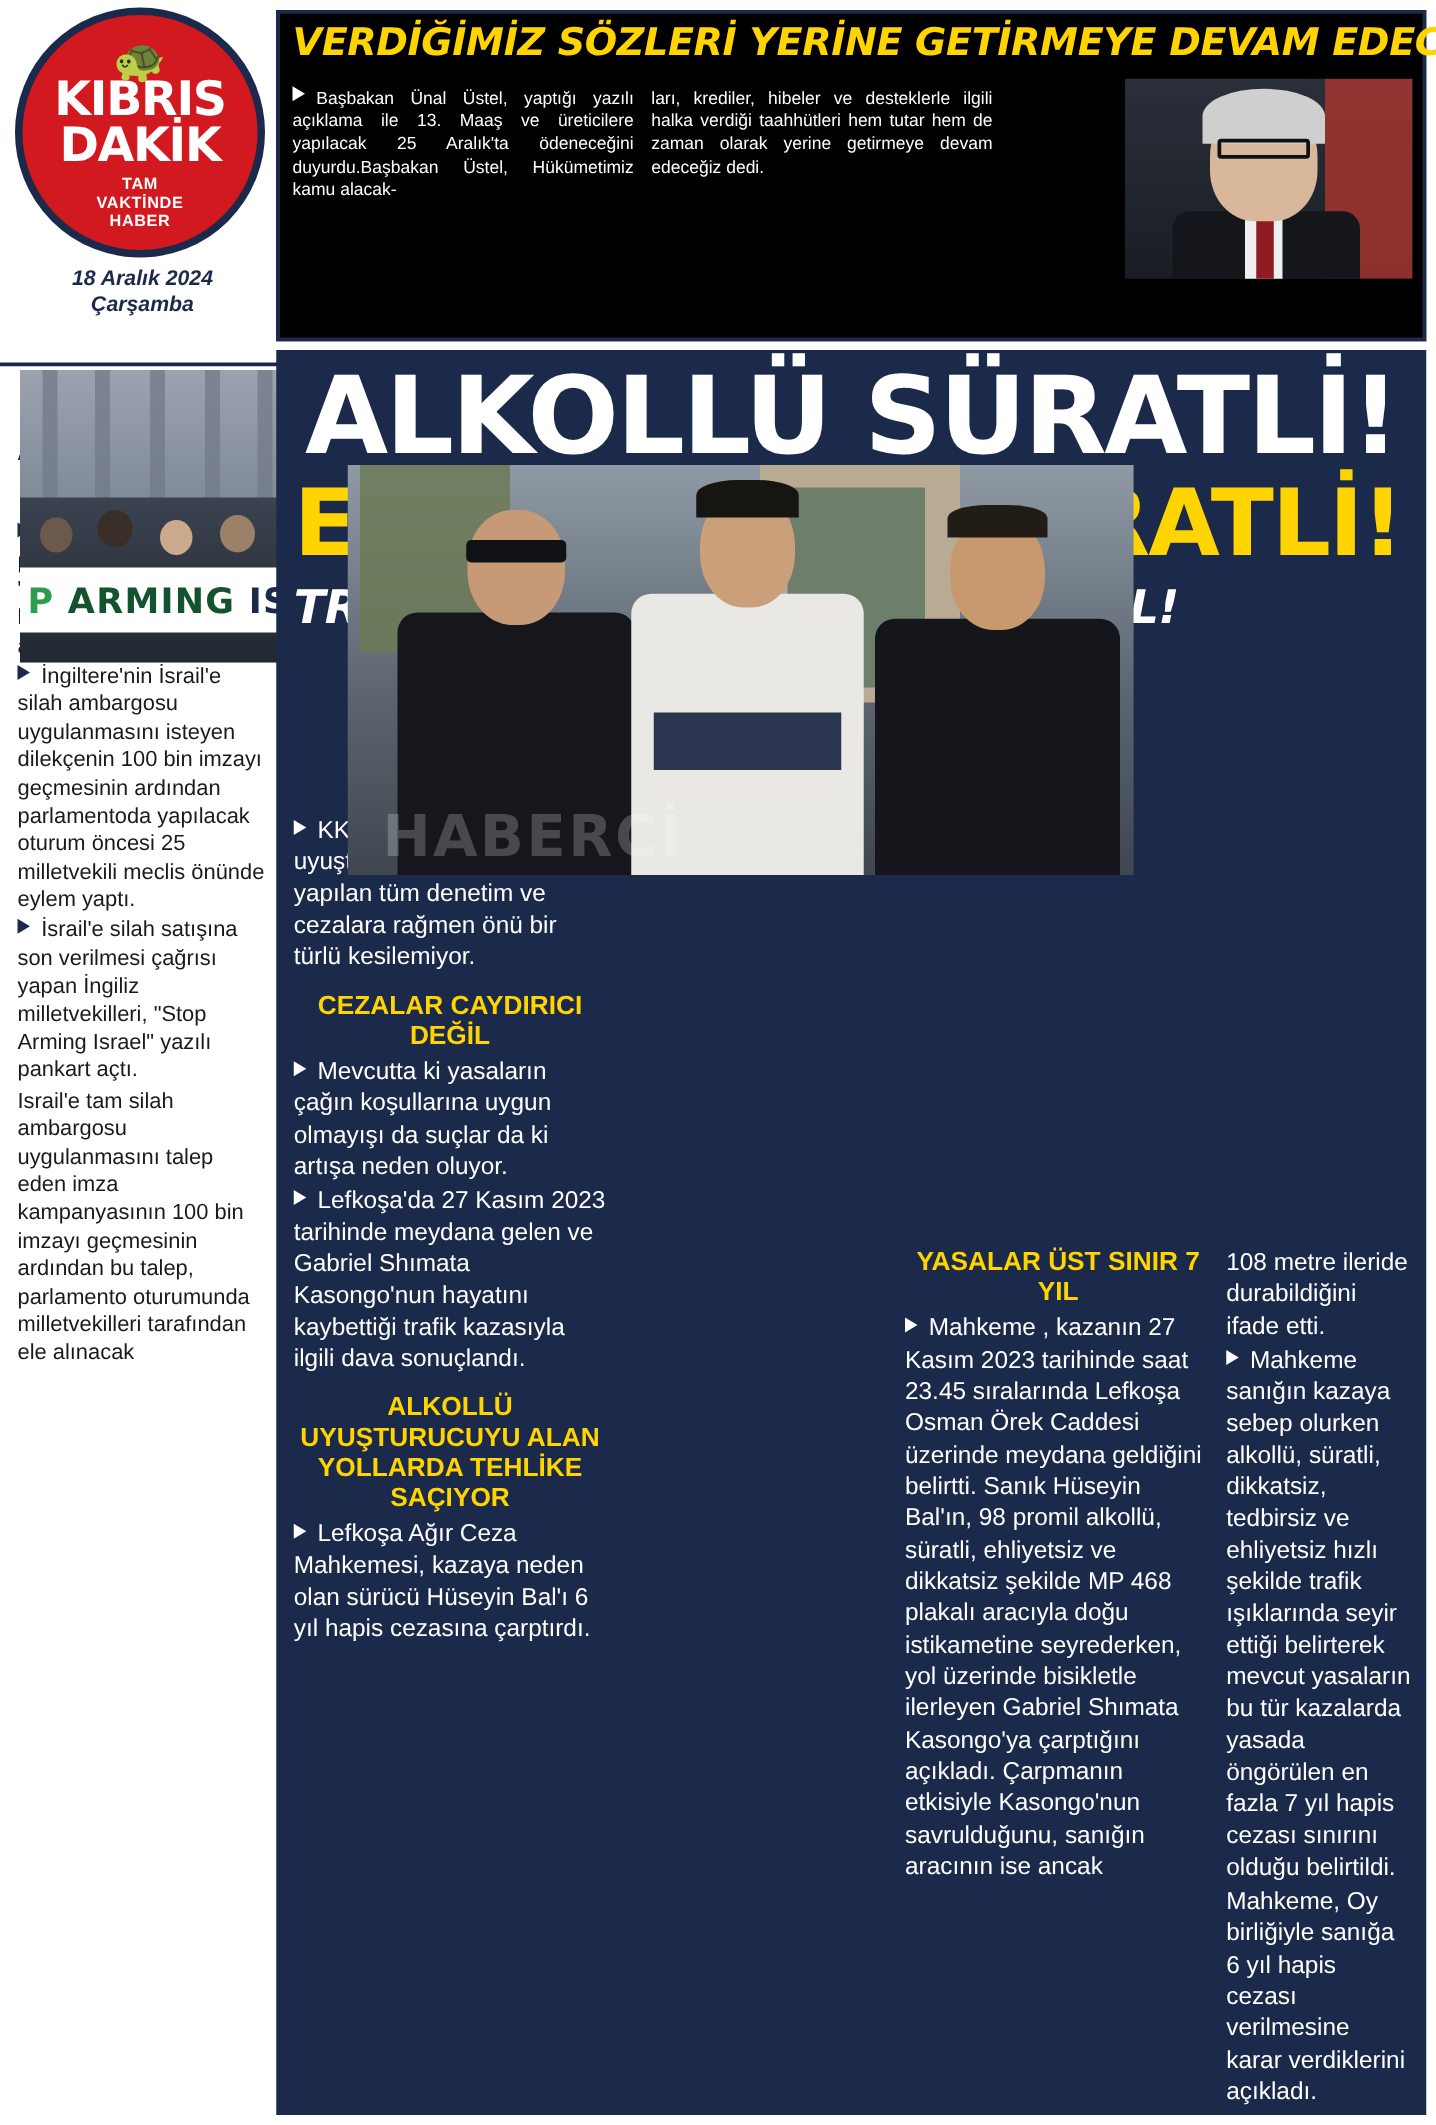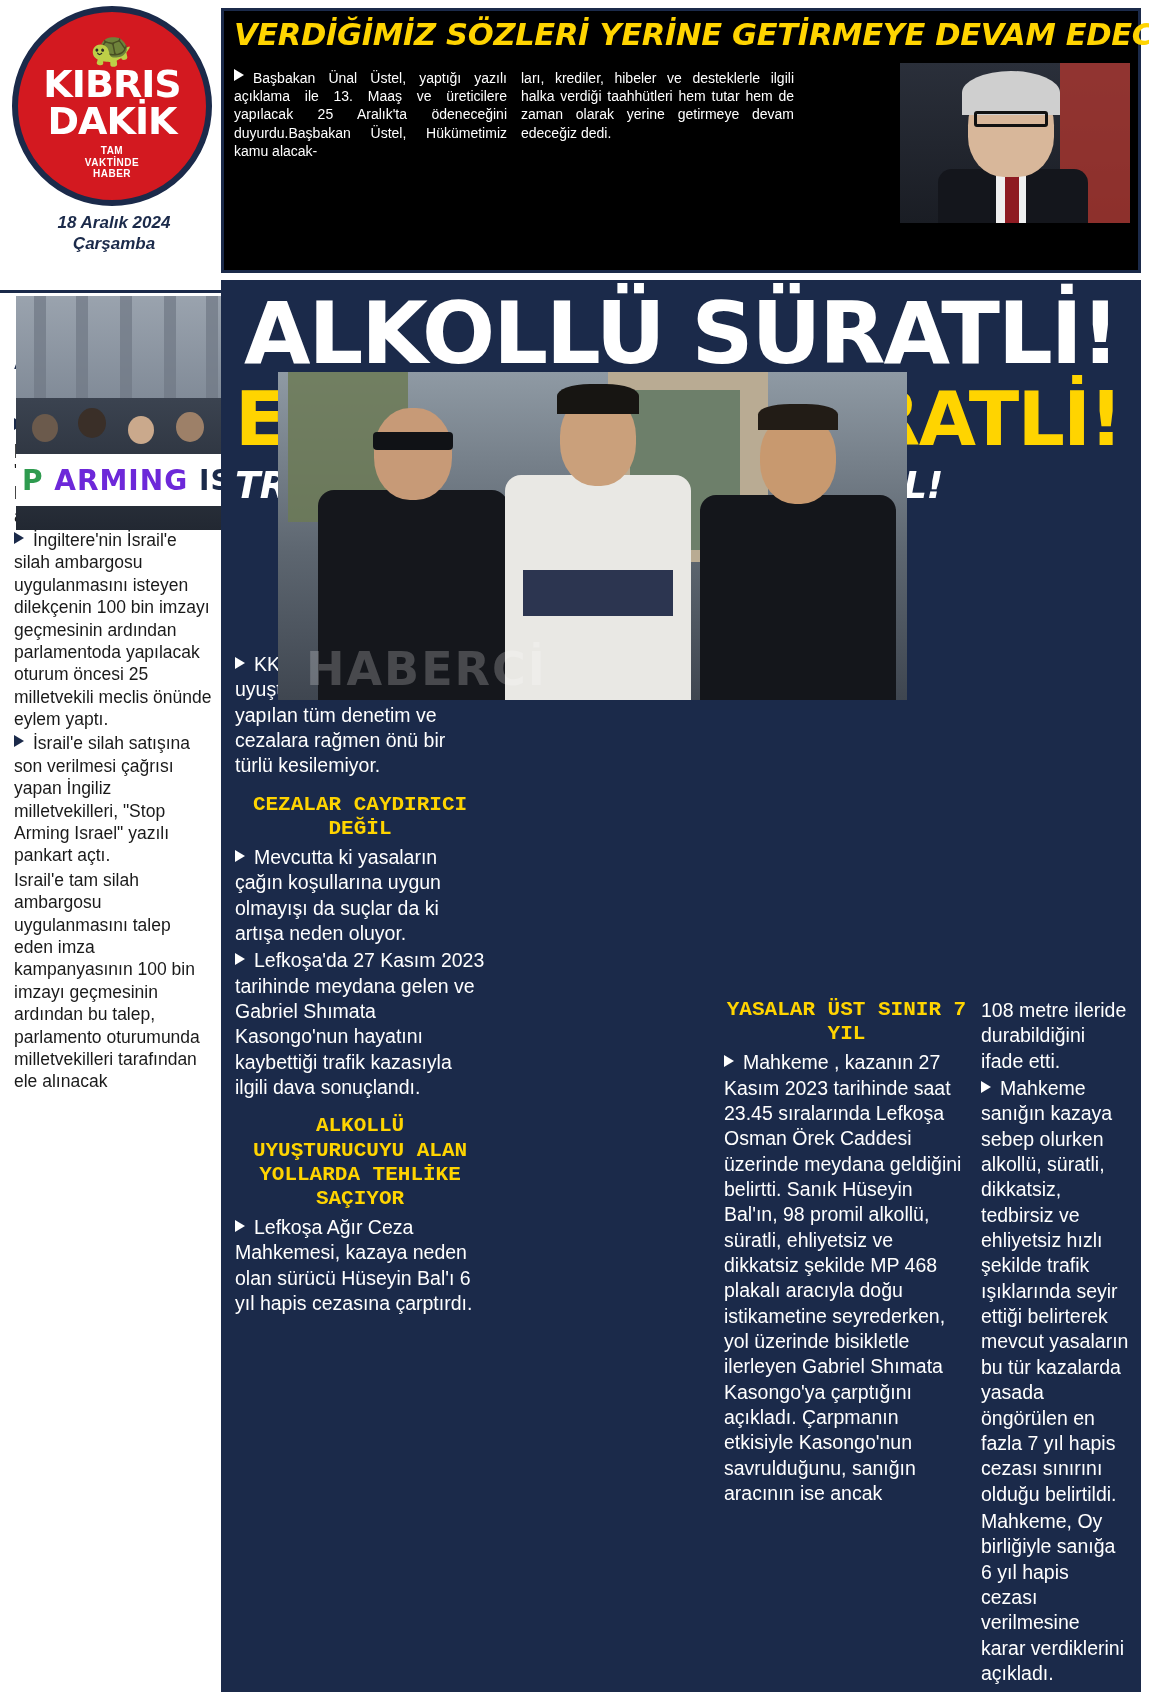--- a/index.html
+++ b/index.html
@@ -38,21 +38,21 @@
     font-weight:bold; font-size:38px; color:#ffffff; letter-spacing:-1px;
     line-height:0.95;
   }
   .logo-l2 {
     font-family:"DejaVu Sans", sans-serif;
     font-weight:bold; font-size:38px; color:#ffffff; letter-spacing:-1px;
     line-height:1.0;
   }
   .logo-sub {
     margin-top:5px; text-align:center; color:#ffffff;
-    font-size:10px; font-weight:bold; line-height:1.15; letter-spacing:0.5px;
+    font-size:13px; font-weight:bold; line-height:1.15; letter-spacing:0.5px;
   }
   .date-box {
     position:absolute; left:0; top:212px; width:228px; text-align:center;
     color:#1b2a4a; font-weight:bold; font-style:italic; font-size:17px; line-height:1.25;
   }
 
   .photo-protest {
     position:absolute; left:16px; top:296px; width:212px; height:234px;
     background:linear-gradient(180deg,#5b6472 0%,#7c8796 40%,#4c5562 100%);
     overflow:hidden;
@@ -67,21 +67,21 @@
     background:linear-gradient(180deg,#3b4350 0%,#222832 100%);
   }
   .pp-head { position:absolute; border-radius:50%; background:#6b5a4c; }
   .pp-banner {
     position:absolute; left:0; bottom:24px; width:212px; height:52px;
     background:#ffffff; display:flex; align-items:center; padding-left:6px;
     font-family:"DejaVu Sans", sans-serif; font-weight:bold; font-size:28px;
     letter-spacing:1px; overflow:hidden;
   }
   .pp-banner .g { color:#2e9b4f; }
-  .pp-banner .r { color:#6d28d9; }
+  .pp-banner .r { color:#14532d; }
   .pp-banner .b { color:#1b2a4a; }
 
   .left-head {
     margin:12px 14px 2px 14px;
     font-family:"DejaVu Sans", sans-serif;
     font-weight:bold; font-size:34px; line-height:1.02; color:#1b2a4a;
     letter-spacing:-0.5px;
   }
   .left-body { margin:6px 14px 0 14px; }
   .left-body p {
@@ -172,21 +172,21 @@
     font-family:"DejaVu Sans", sans-serif; font-weight:bold; font-size:46px;
     color:rgba(255,255,255,0.22); letter-spacing:2px;
   }
 
   .col { position:absolute; color:#ffffff; }
   .col p {
     margin:0 0 2px 0; font-size:19.5px; line-height:1.3; text-align:left;
   }
   .subhead {
     margin:14px 0 4px 0; color:#ffd400;
-    font-family:Liberation Mono, monospace;
+    font-family:Liberation Sans, sans-serif;
     font-weight:bold; font-size:21px; line-height:1.15; text-align:center;
   }
   .col-a { left:14px; top:372px; width:250px; }
   .col-c { left:760px; top:718px; width:148px; }
   .col-b-wide { left:503px; top:718px; width:245px; }
 
   .bottom-strip {
     position:absolute; left:0; top:1692px; width:1149px; height:8px; background:#ffffff;
   }
 </style>

